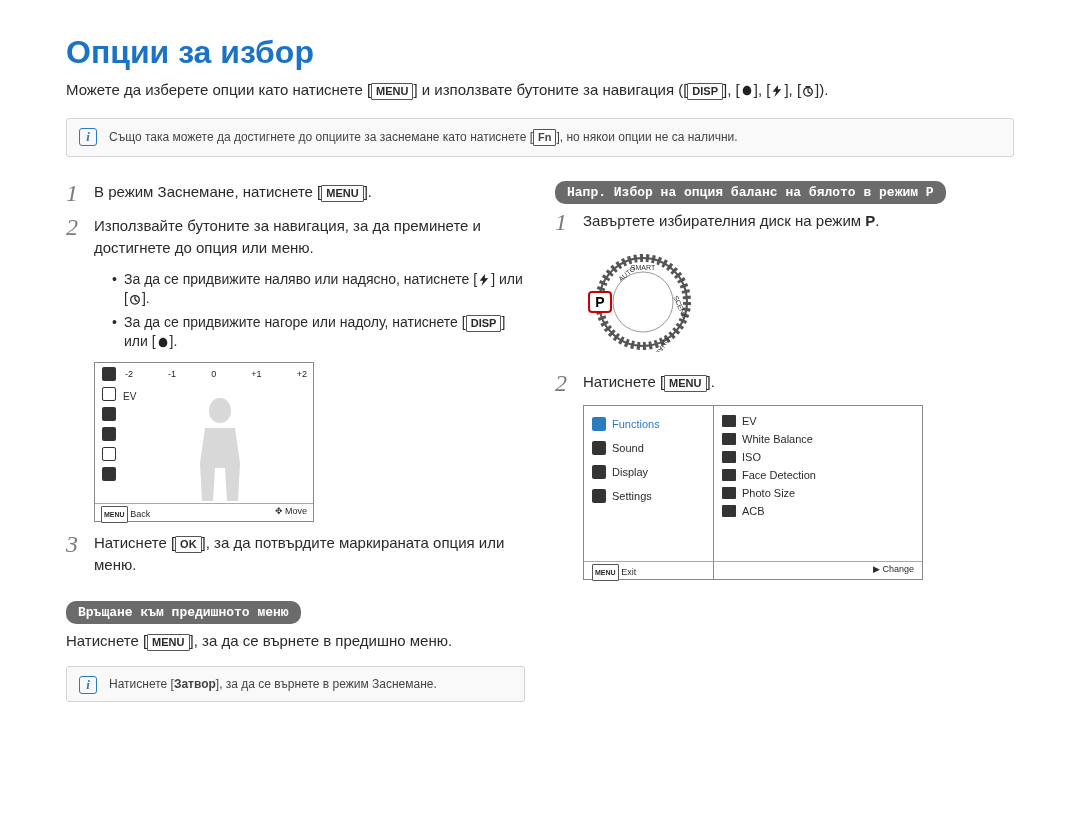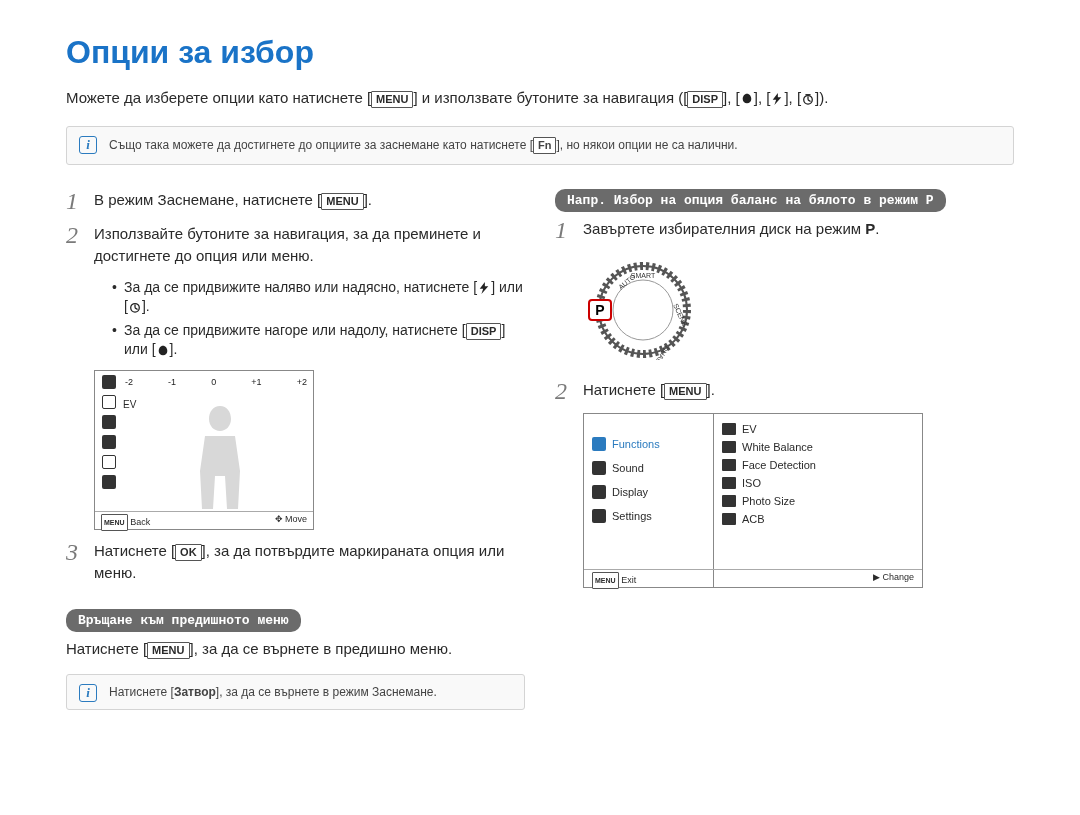--- a/index.html
+++ b/index.html
@@ -13,21 +13,21 @@
   }
   .page {
     padding: 34px 66px 20px 66px;
     position: relative;
     height: 100%;
   }
   h1.title {
     color: #1a73c7;
     font-size: 32px;
     font-weight: bold;
-    margin: 0 0 16px 0;
+    margin: 0 0 8px 0;
   }
   .subtitle {
     font-size: 15px;
     margin-bottom: 16px;
     line-height: 1.5;
   }
   .key-box {
     display: inline-block;
     border: 1px solid #555;
     padding: 0 4px;
@@ -173,21 +173,20 @@
     width: 130px;
     border-right: 1px solid #888;
     padding: 6px 0;
   }
   .menu-left .m-item {
     padding: 5px 8px 5px 8px;
     display:flex; align-items:center; gap:6px;
   }
   .menu-left .m-item.selected {
     color: #2b7bbf;
-    margin-top: 12px;
   }
   .menu-left .mi-icon {
     display:inline-block; width:14px; height:14px;
     background:#333; border-radius:2px;
   }
   .menu-left .m-item.selected .mi-icon { background:#2b7bbf; }
   .menu-right {
     flex:1; padding: 6px 0;
   }
   .menu-right .r-item {
@@ -372,25 +371,25 @@
           <div class="r-item">
               <span class="ri-icon"></span>
               <span>EV</span>
             </div>
           <div class="r-item">
               <span class="ri-icon"></span>
               <span>White Balance</span>
             </div>
           <div class="r-item">
               <span class="ri-icon"></span>
+              <span>ISO</span>
+            </div>
+          <div class="r-item">
+              <span class="ri-icon"></span>
               <span>Face Detection</span>
-            </div>
-          <div class="r-item">
-              <span class="ri-icon"></span>
-              <span>ISO</span>
             </div>
           <div class="r-item">
               <span class="ri-icon"></span>
               <span>Photo Size</span>
             </div>
           <div class="r-item">
               <span class="ri-icon"></span>
               <span>ACB</span>
             </div>
         </div>

